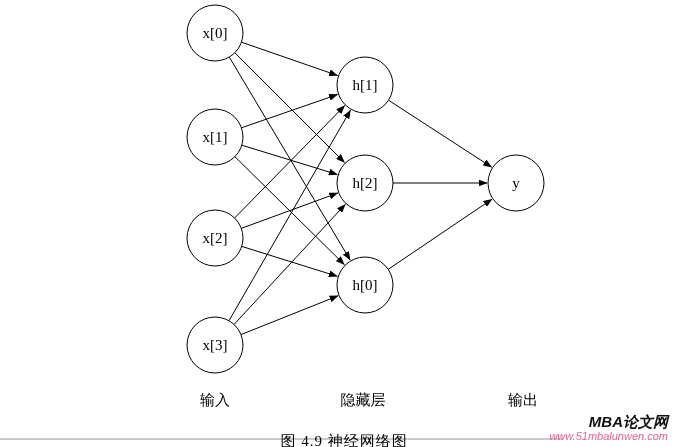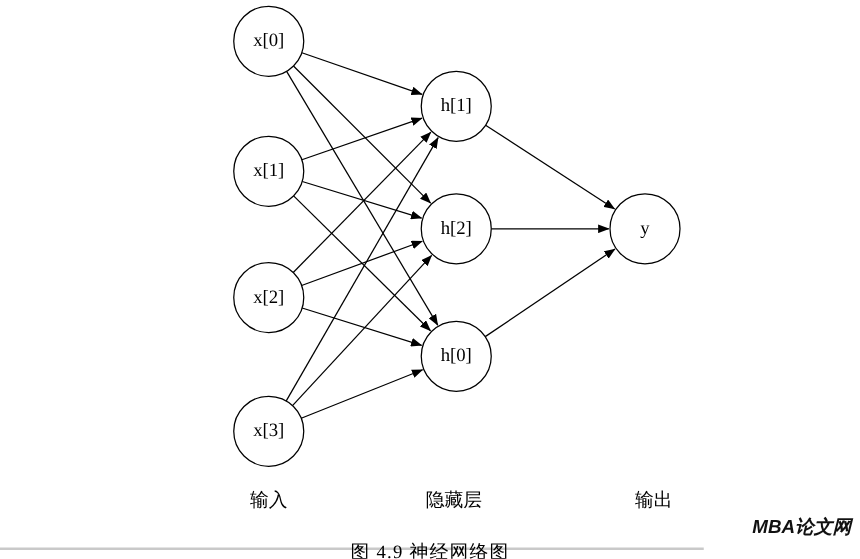--- a/index.html
+++ b/index.html
@@ -27,21 +27,21 @@
     top: 432px;
     width: 688px;
     text-align: center;
     font-size: 15px;
     color: #000000;
     z-index: 2;
     letter-spacing: 1px;
   }
   .watermark {
     position: absolute;
-    right: 7px;
+    right: 20px;
     top: 413px;
     text-align: right;
     z-index: 3;
     font-family: "Liberation Sans", sans-serif;
   }
   .wm-title {
     font-size: 15px;
     font-weight: bold;
     font-style: italic;
     color: #111111;
@@ -119,13 +119,14 @@
       <text x="523" y="405" text-anchor="middle" font-size="15" fill="#000000">输出</text>
     </g>
 </svg>
 
 <div class="bottom-line"></div>
 
 <div class="caption">图 4.9 神经网络图</div>
 
 <div class="watermark">
   <div class="wm-title">MBA论文网</div>
+  <div class="wm-url" style="color: rgb(232, 99, 140);">www.51mbalunwen.com</div>
 </div>
 
 </body></html>

